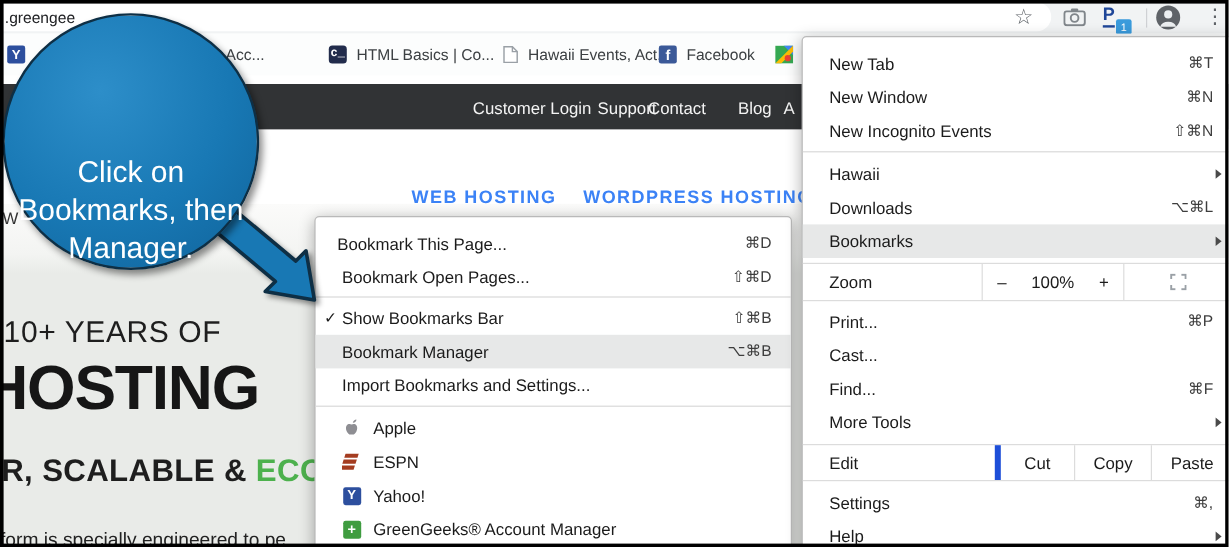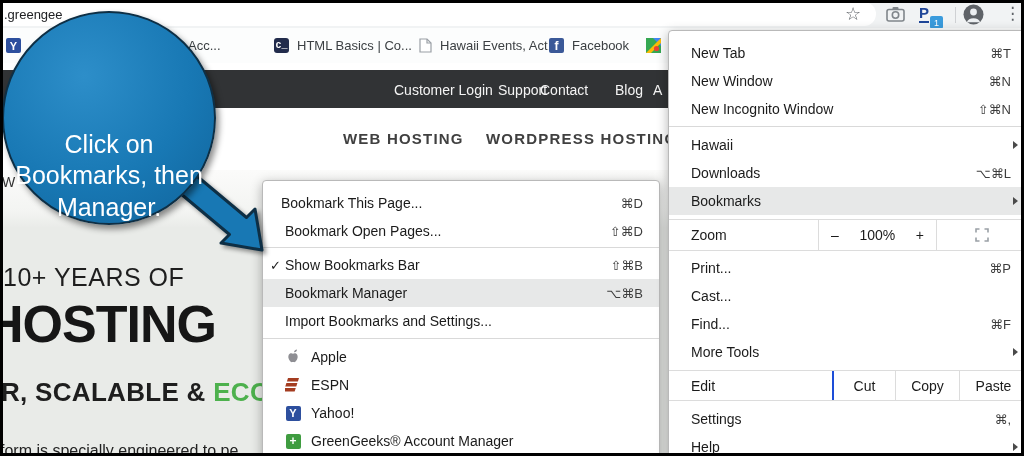--- a/index.html
+++ b/index.html
@@ -32,21 +32,21 @@
   .fav-cc{background:#222c4c;font-size:10px;font-family:"Liberation Mono","DejaVu Sans Mono",monospace;border-radius:3px;margin-left:32px;}
   .fav-fb{background:var(--facebook-blue,#3b5998);font-size:12px;}
   .fav-gg{background:var(--greengeeks-green,#3f9c40);font-size:12px;}
   .bk-label{margin-left:8px;}
 
   
   .site-gap{position:absolute;left:0;top:63px;width:1024px;height:7px;background:#fff;}
   .site-nav{position:absolute;left:0;top:70px;width:1024px;height:38px;background:var(--nav-dark,#313335);}
   .site-nav span{position:absolute;top:12px;font-size:14px;color:#f4f4f4;}
   .site-header{position:absolute;left:0;top:108px;width:1024px;height:62px;background:#fff;}
-  .site-header span{position:absolute;top:22px;font-size:15px;font-weight:bold;letter-spacing:1.2px;color:#404040;}
+  .site-header span{position:absolute;top:48px;font-size:15px;font-weight:bold;letter-spacing:1.2px;color:#3b82f6;}
   .hero{position:absolute;left:0;top:170px;width:1024px;height:286px;
     background:linear-gradient(180deg,#fbfbfa 0px,#f3f4f2 42px,#e9ebe8 58px,#e9ebe8 100%);}
   .hero-w{position:absolute;left:2px;top:4px;font-size:14px;color:#333;}
   .hero-kicker{position:absolute;left:3px;top:93px;font-size:25px;font-weight:500;color:#1e1e1e;letter-spacing:.5px;}
   .hero-title{position:absolute;left:-14px;top:124px;font-size:52px;font-weight:900;color:#161616;letter-spacing:-1px;}
   .hero-sub{position:absolute;left:1px;top:207px;font-size:26px;font-weight:600;color:#1e1e1e;letter-spacing:.3px;}
   .hero-sub .accent{color:var(--accent-green,#4db14d);}
   .hero-body{position:absolute;left:0px;top:272px;font-size:16px;color:#222;}
 
   
@@ -67,21 +67,21 @@
   
   .zoomrow{position:absolute;left:0;right:0;top:188px;height:32px;display:flex;align-items:stretch;
     border-top:1px solid #dcdcdc;border-bottom:1px solid #dcdcdc;font-size:14px;color:#1b1b1b;box-sizing:border-box;}
   .z-label{width:150px;display:flex;align-items:center;padding-left:22px;border-right:1px solid #dcdcdc;box-sizing:border-box;}
   .z-ctrl{width:118px;display:flex;align-items:center;justify-content:space-between;
     padding:0 12px;border-right:1px solid #dcdcdc;box-sizing:border-box;}
   .z-fs{flex:1;display:flex;align-items:center;justify-content:center;}
   
   .editrow{position:absolute;left:0;right:0;top:339px;height:31px;display:flex;align-items:stretch;
     border-top:1px solid #dcdcdc;border-bottom:1px solid #dcdcdc;font-size:14px;color:#1b1b1b;box-sizing:border-box;}
-  .e-label{width:165px;display:flex;align-items:center;padding-left:22px;border-right:2px solid #1d4ed8;box-sizing:border-box;}
+  .e-label{width:165px;display:flex;align-items:center;padding-left:22px;border-right:5px solid #1d4ed8;box-sizing:border-box;}
   .e-btn{display:flex;align-items:center;justify-content:center;border-right:1px solid #dcdcdc;box-sizing:border-box;}
   .e-cut{width:62px;}.e-copy{width:64px;}.e-paste{width:69px;border-right:none;flex:1;}
 
   
   .callout-circle{position:absolute;left:2px;top:11px;width:210px;height:210px;border-radius:50%;
     background:radial-gradient(circle at 38% 30%, #2d8ec9 0%, var(--callout-blue,#1878b4) 55%, #10639a 100%);
     border:2px solid #0e2f45;box-shadow:3px 4px 6px rgba(0,0,0,.45);z-index:32;
     display:flex;flex-direction:column;align-items:center;justify-content:flex-end;
     color:#fff;font-size:25px;line-height:1.26;text-align:center;}
   .callout-arrow{position:absolute;left:147px;top:145px;z-index:31;
@@ -234,21 +234,21 @@
   <div class="panel mainmenu">
     <div class="mi" style="top:8px;">
       <span>New Tab</span>
       <span class="sc">⌘T</span>
     </div>
     <div class="mi" style="top:36px;">
       <span>New Window</span>
       <span class="sc">⌘N</span>
     </div>
     <div class="mi" style="top:64px;">
-      <span>New Incognito Window</span>
+      <span>New Incognito Events</span>
       <span class="sc">⇧⌘N</span>
     </div>
     <div class="sep" style="top:95px;"></div>
     <div class="mi" style="top:100px;">
       <span>Hawaii</span>
       <span class="subarrow"></span>
     </div>
     <div class="mi" style="top:128px;">
       <span>Downloads</span>
       <span class="sc">⌥⌘L</span>

